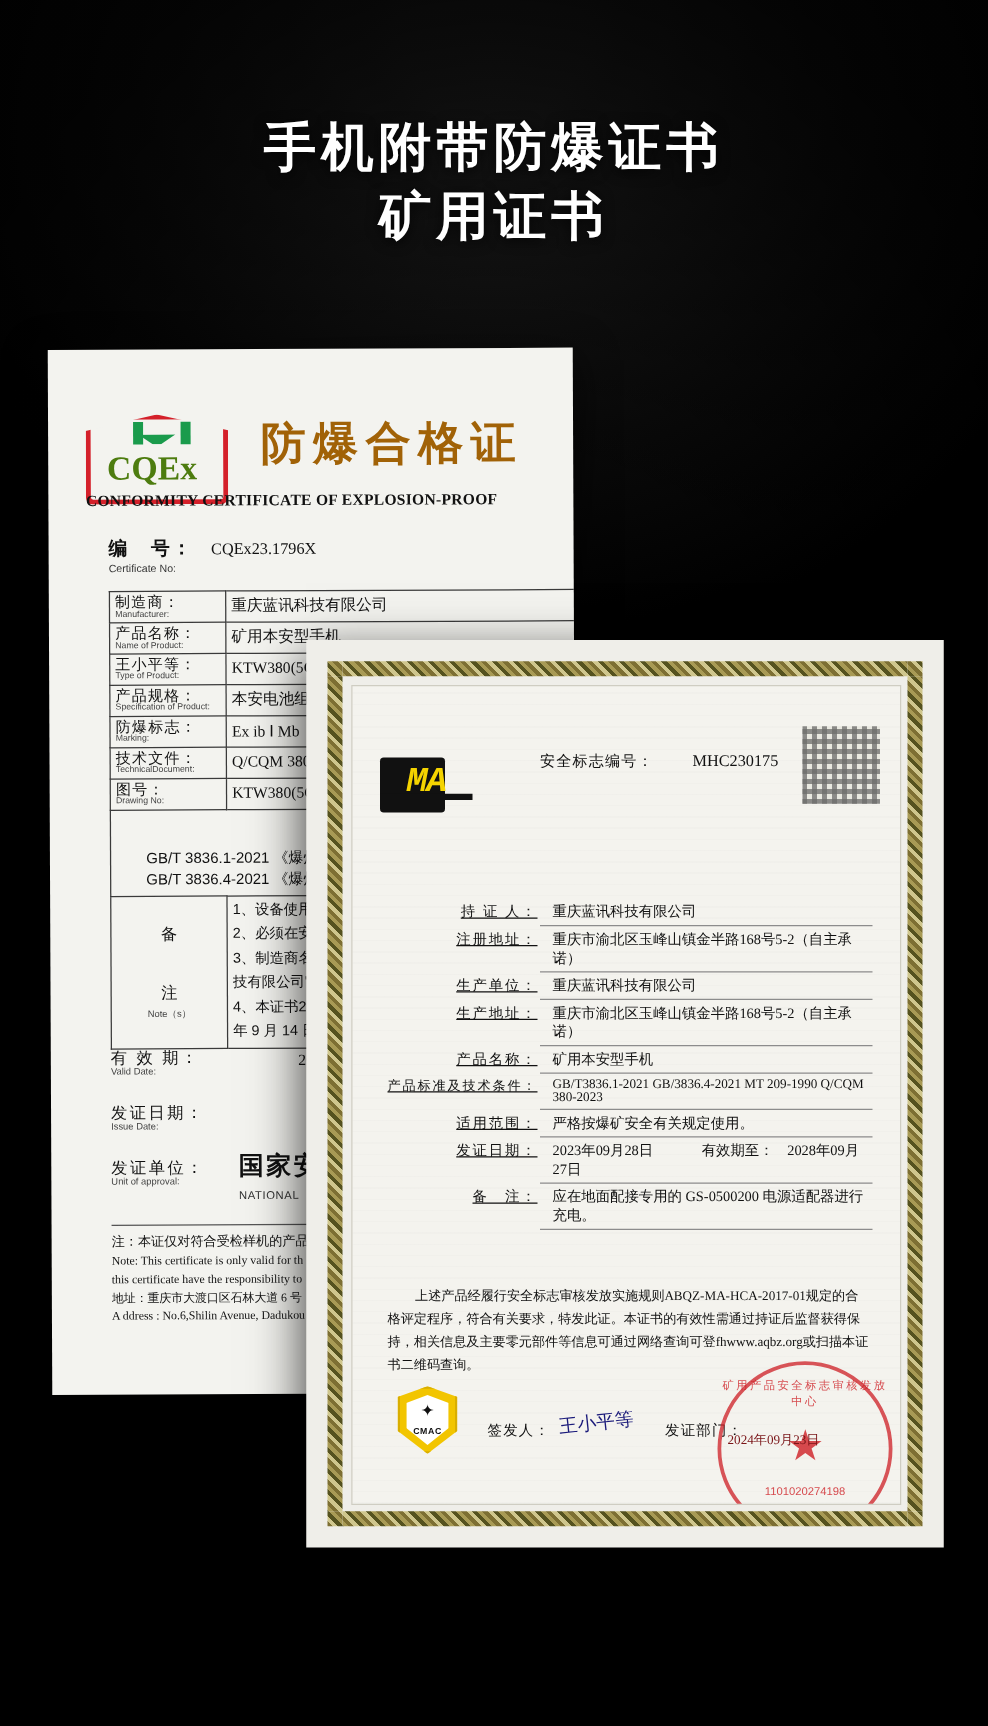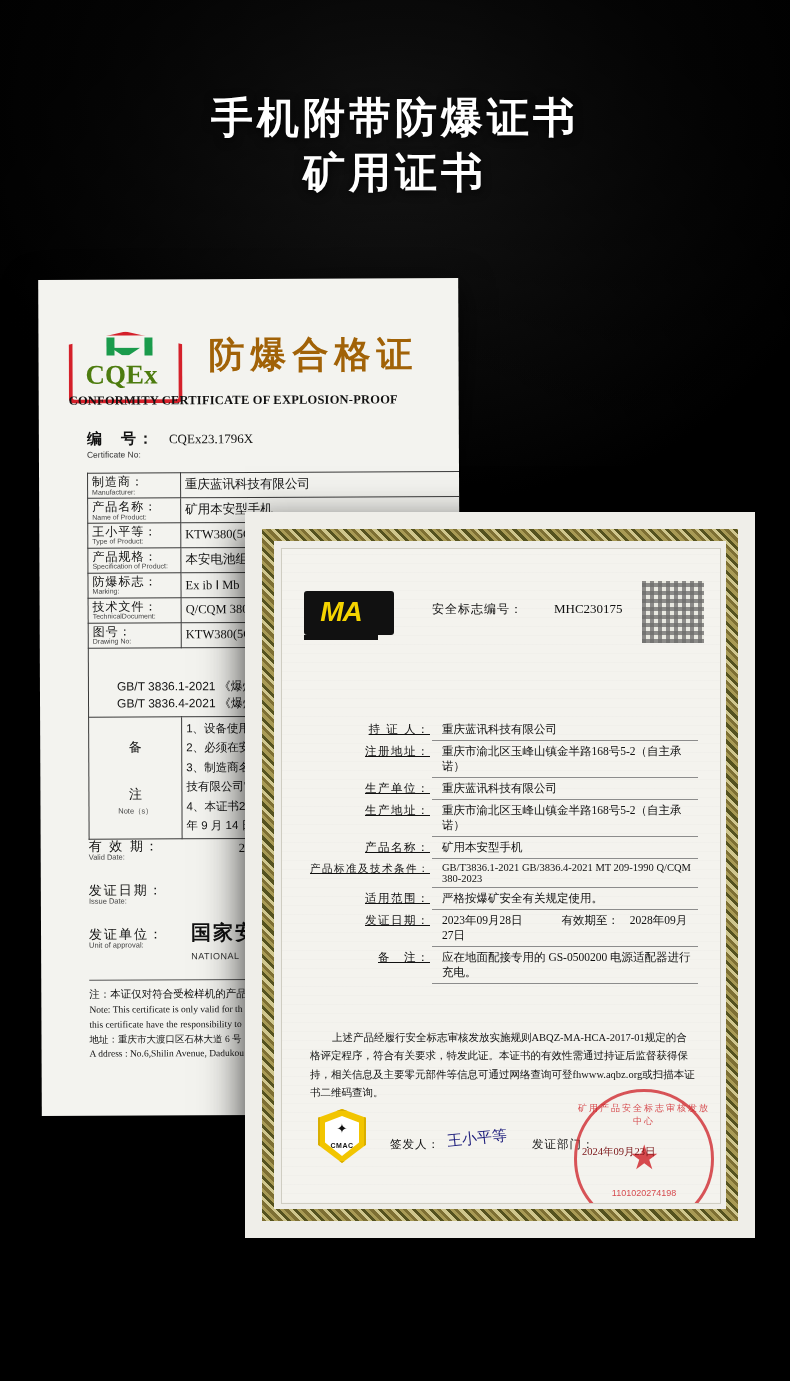--- a/index.html
+++ b/index.html
@@ -99,22 +99,22 @@
       border:12px solid;
       border-image:repeating-linear-gradient(45deg,#7d6f33 0 3px,#cfc68d 3px 6px,#55521f 6px 9px,#a89a55 9px 12px) 12;
   }
   .c2-inner{position:absolute;left:36px;top:36px;width:438px;height:654px;background:#f4f3ee;
       border:1px solid #cfcdc2;overflow:hidden;}
   .c2-wm{position:absolute;left:0;top:0;width:438px;height:654px;opacity:.10;
       background:
         repeating-linear-gradient(0deg, rgba(120,120,120,.25) 0 1px, rgba(0,0,0,0) 1px 9px);
   }
 
-  .ma-logo{position:absolute;left:22px;top:42px;width:90px;height:44px;background:#111;
-      border-radius:3px;}
+  .ma-logo{position:absolute;left:22px;top:57px;width:52px;height:44px;background:#111;
+      border-radius:3px;font-family:Liberation Mono, monospace;}
   .ma-logo span{position:absolute;left:0;top:5px;width:74px;text-align:center;
       font-size:28px;font-weight:bold;color:#f5d400;font-style:italic;letter-spacing:-1px;}
   .ma-sub{position:absolute;left:22px;top:86px;width:74px;height:5px;background:#111;}
 
   .c2-code-lab{position:absolute;left:150px;top:52px;font-size:12px;letter-spacing:1px;}
   .c2-code-val{position:absolute;left:272px;top:52px;font-size:13px;font-family:"Liberation Serif",serif;}
   .qr{position:absolute;left:360px;top:32px;width:62px;height:62px;
       background:
         repeating-linear-gradient(0deg,#3a3a3a 0 4px,#efefe9 4px 8px),
         repeating-linear-gradient(90deg,#3a3a3a 0 4px,#efefe9 4px 8px);

